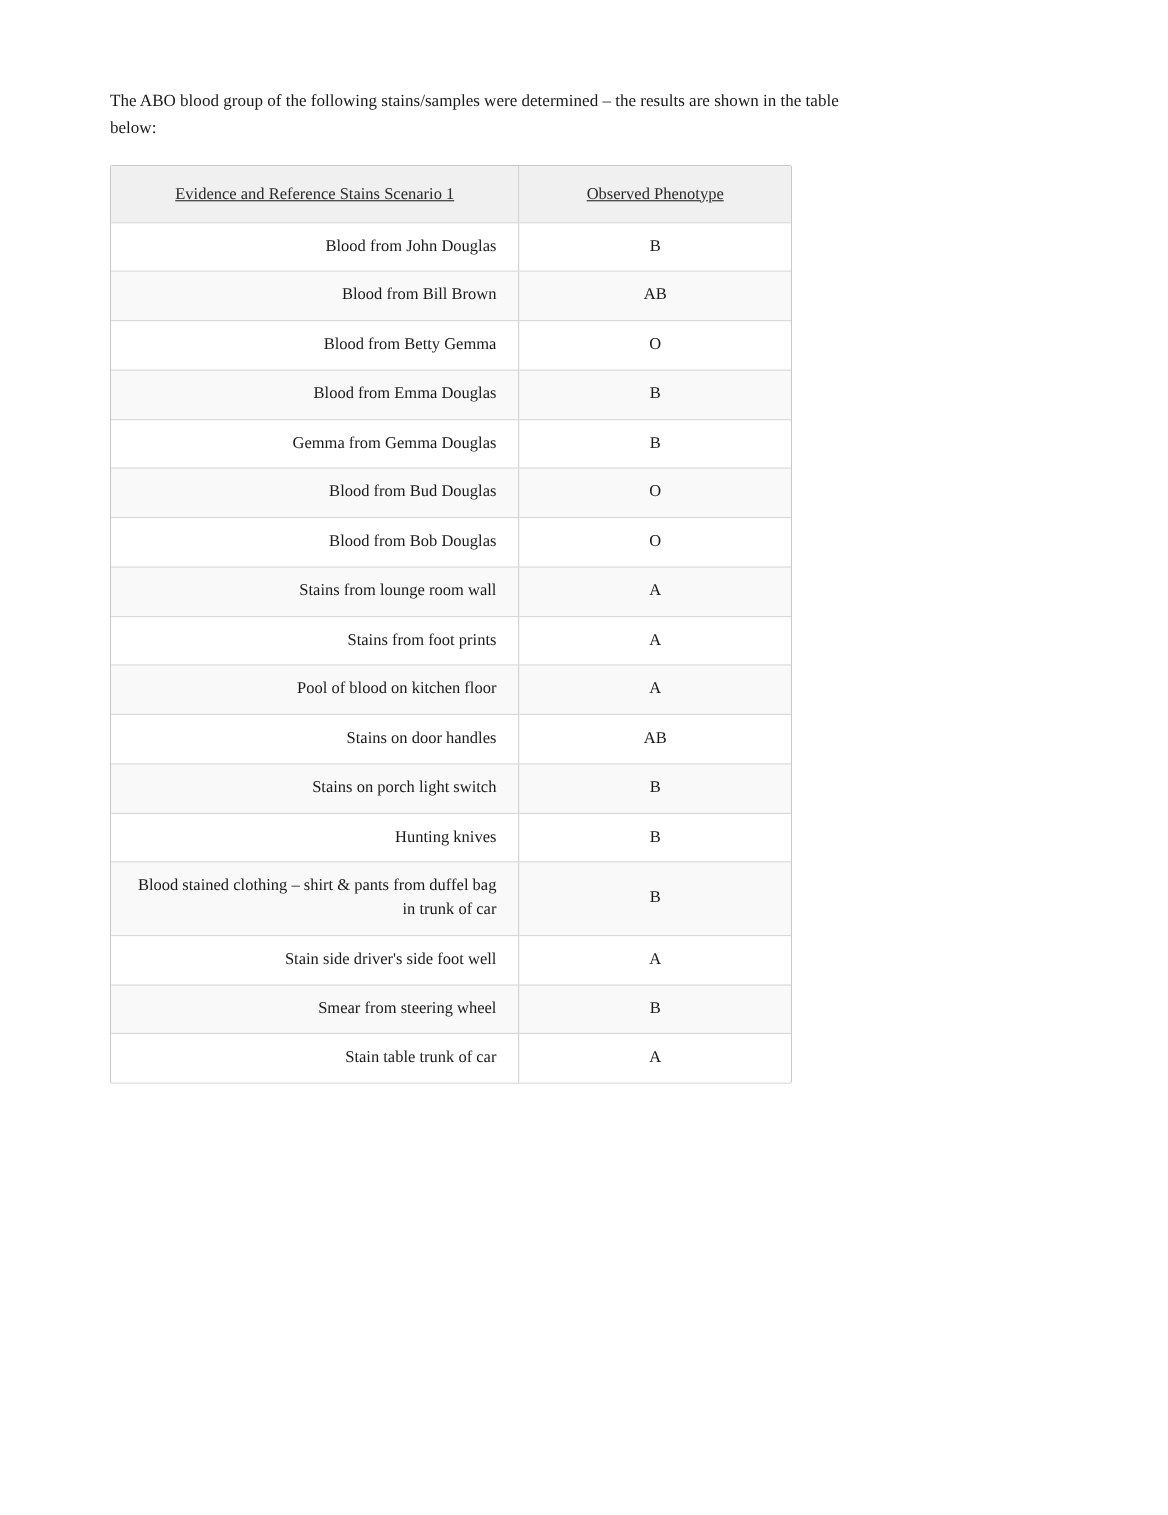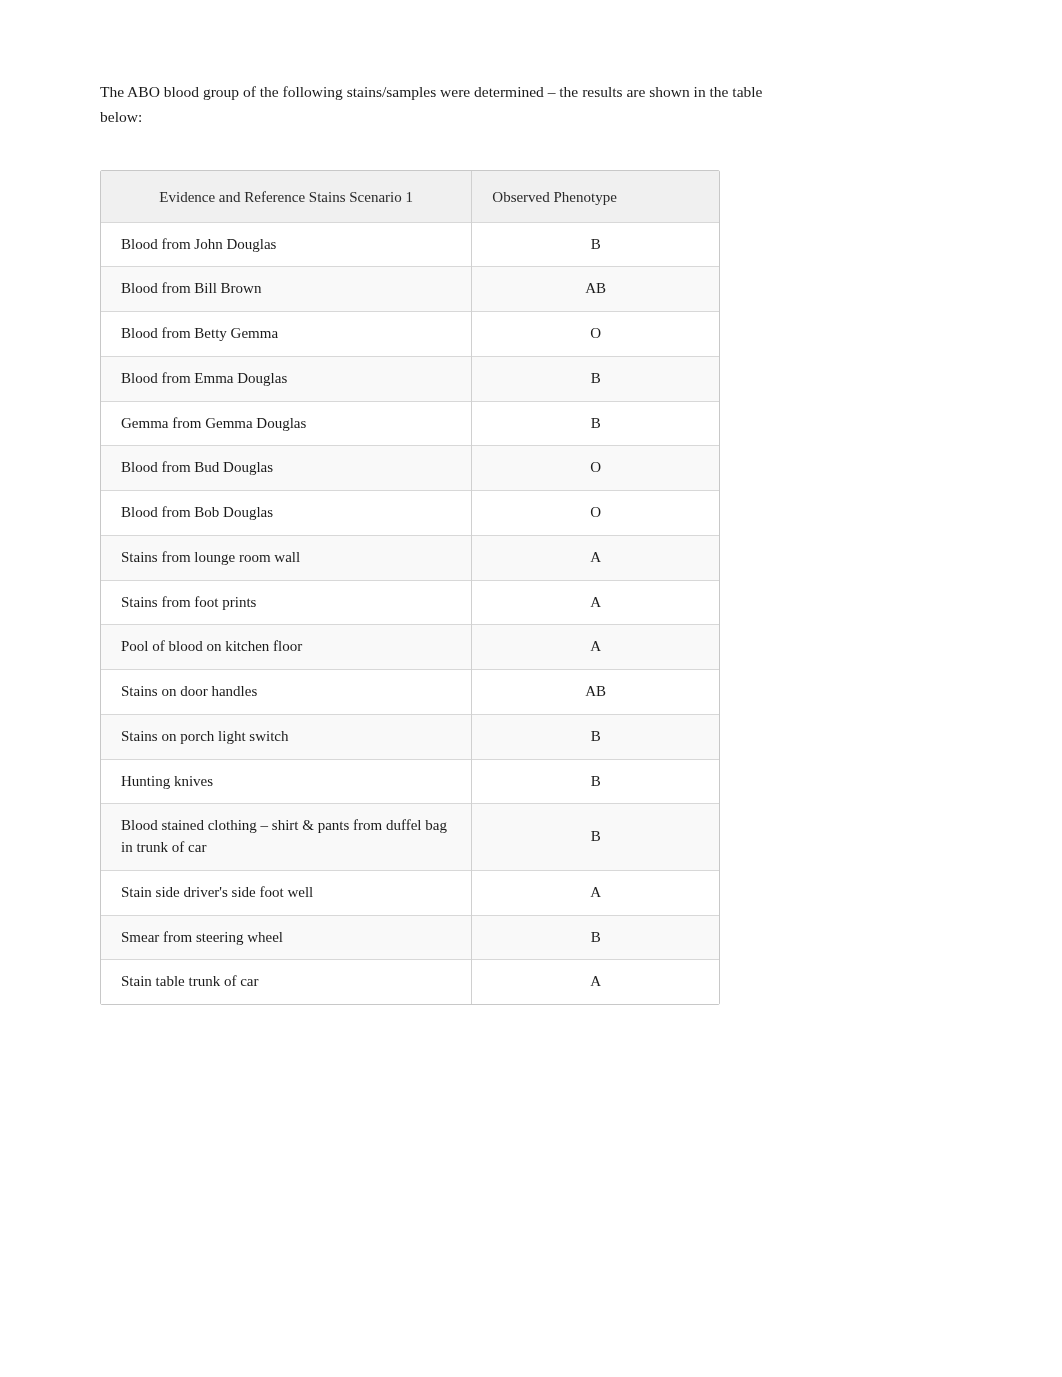--- a/index.html
+++ b/index.html
@@ -14,21 +14,21 @@
       font-size: 16px;
       color: #1a1a1a;
       width: 1062px;
       min-height: 1377px;
       padding: 80px 100px;
     }
 
     .intro-text {
       font-size: 15.5px;
       line-height: 1.6;
-      margin-bottom: 40px;
+      margin-bottom: 20px;
       max-width: 680px;
     }
 
     .table-wrapper {
       border: 1px solid #c8c8c8;
       border-radius: 2px;
       max-width: 620px;
       margin-top: 10px;
     }
 
@@ -40,30 +40,31 @@
     thead tr {
       background-color: #f0f0f0;
     }
 
     thead th {
       padding: 18px 20px 16px 20px;
       font-size: 15px;
       font-weight: normal;
       color: #2a2a2a;
       vertical-align: top;
+      text-decoration: underline;
     }
 
     thead th:first-child {
       text-align: center;
       width: 60%;
       border-right: 1px solid #d0d0d0;
     }
 
     thead th:last-child {
-      text-align: left;
+      text-align: center;
       width: 40%;
     }
 
     tbody tr {
       border-top: 1px solid #d8d8d8;
     }
 
     tbody tr:nth-child(even) {
       background-color: #f9f9f9;
     }
@@ -74,21 +75,21 @@
 
     tbody td {
       padding: 11px 20px;
       font-size: 15px;
       line-height: 1.45;
       color: #1a1a1a;
       vertical-align: middle;
     }
 
     tbody td:first-child {
-      text-align: left;
+      text-align: right;
       border-right: 1px solid #d0d0d0;
     }
 
     tbody td:last-child {
       text-align: center;
       font-size: 15px;
     }
   </style>
 </head>
 <body>

